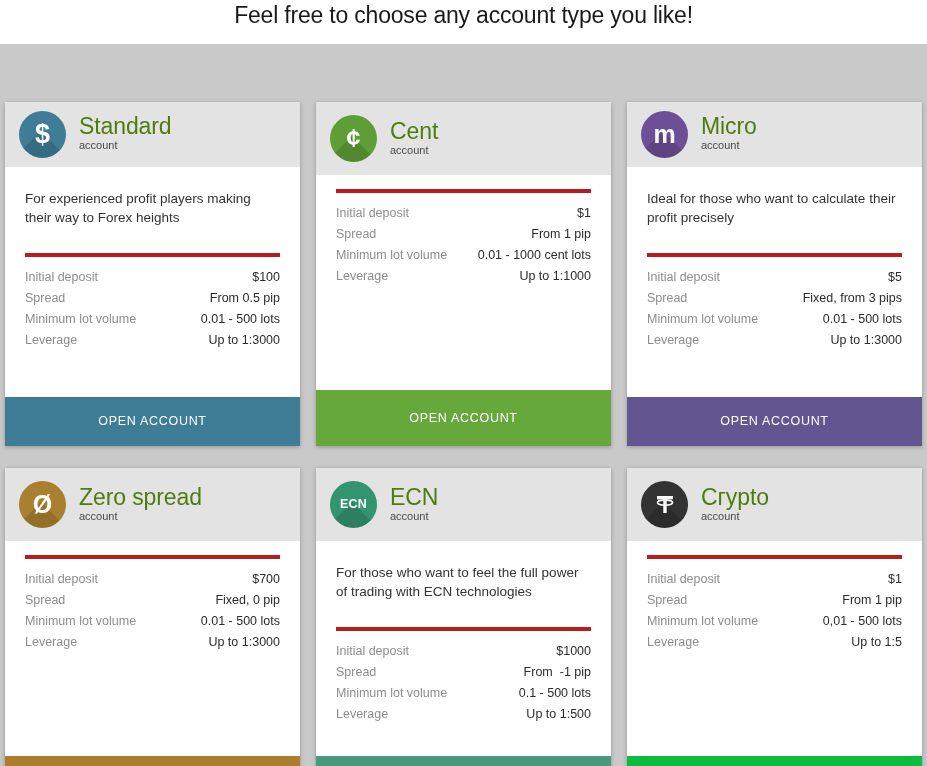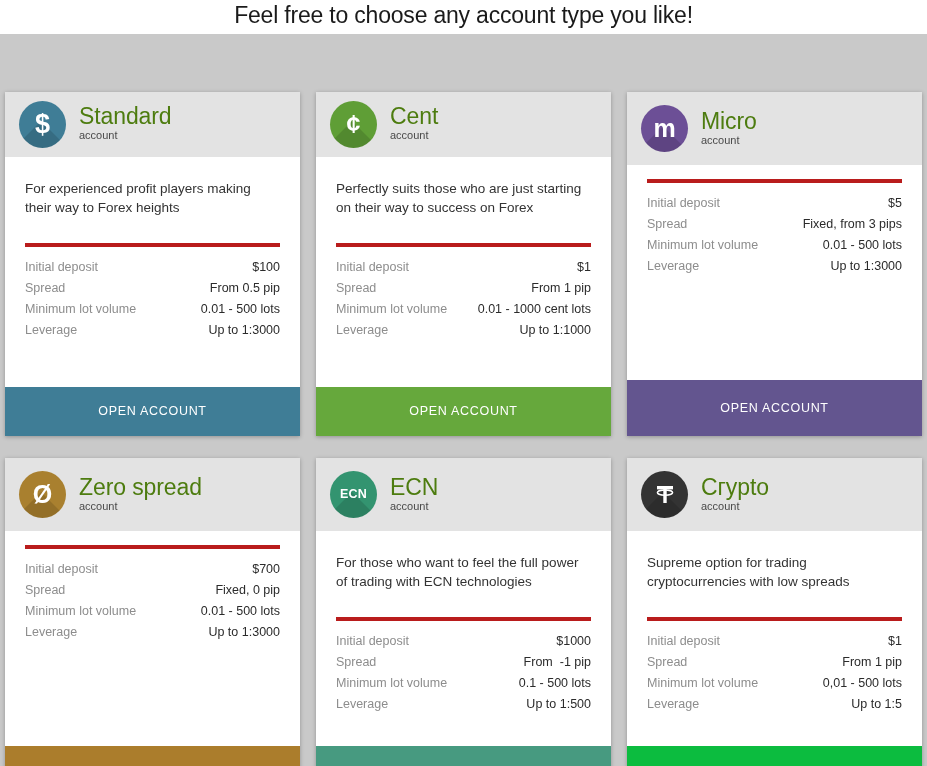--- a/index.html
+++ b/index.html
@@ -18,21 +18,21 @@
 
   
   .page-title {
     text-align: center;
     font-size: 23px;
     font-weight: 400;
     color: #1a1a1a;
     letter-spacing: -0.2px;
     padding-top: 0px;
     line-height: 30px;
-    height: 34px;
+    height: 44px;
   }
 
   
   .cards-region {
     background: #c9c9c9;
     padding: 0;
     width: 927px;
     height: 732px;
     position: relative;
   }
@@ -212,21 +212,20 @@
     <div class="card">
       <div class="card-head">
         <div class="icon-circle" style="background:#5f9e36">
           <span class="icon-glyph sz-md">¢</span>
         </div>
         <div class="head-text">
           <div class="head-title">Cent</div>
           <div class="head-sub">account</div>
         </div>
       </div>
-      <div class="card-desc">Perfectly suits those who are just starting on their way to success on Forex</div>
       <div class="specs">
         <div class="spec-row">
           <span class="spec-label">Initial deposit</span>
           <span class="spec-value">$1</span>
         </div>
         <div class="spec-row">
           <span class="spec-label">Spread</span>
           <span class="spec-value">From 1 pip</span>
         </div>
         <div class="spec-row">
@@ -244,20 +243,21 @@
     <div class="card">
       <div class="card-head">
         <div class="icon-circle" style="background:#6c4f96">
           <span class="icon-glyph sz-md">m</span>
         </div>
         <div class="head-text">
           <div class="head-title">Micro</div>
           <div class="head-sub">account</div>
         </div>
       </div>
+      <div class="card-desc">Ideal for those who want to calculate their profit precisely</div>
       <div class="specs">
         <div class="spec-row">
           <span class="spec-label">Initial deposit</span>
           <span class="spec-value">$5</span>
         </div>
         <div class="spec-row">
           <span class="spec-label">Spread</span>
           <span class="spec-value">Fixed, from 3 pips</span>
         </div>
         <div class="spec-row">
@@ -346,21 +346,20 @@
             <rect x="5" y="4" width="16" height="3.4" fill="#ffffff"></rect>
             <rect x="11.3" y="4" width="3.4" height="17" fill="#ffffff"></rect>
             <ellipse cx="13" cy="10.6" rx="7.6" ry="2.6" fill="none" stroke="#ffffff" stroke-width="1.5"></ellipse>
           </svg>
         </div>
         <div class="head-text">
           <div class="head-title">Cгypto</div>
           <div class="head-sub">account</div>
         </div>
       </div>
-      <div class="card-desc">Supreme option for trading cryptocurrencies with low spreads</div>
       <div class="specs">
         <div class="spec-row">
           <span class="spec-label">Initial deposit</span>
           <span class="spec-value">$1</span>
         </div>
         <div class="spec-row">
           <span class="spec-label">Spread</span>
           <span class="spec-value">From 1 pip</span>
         </div>
         <div class="spec-row">

